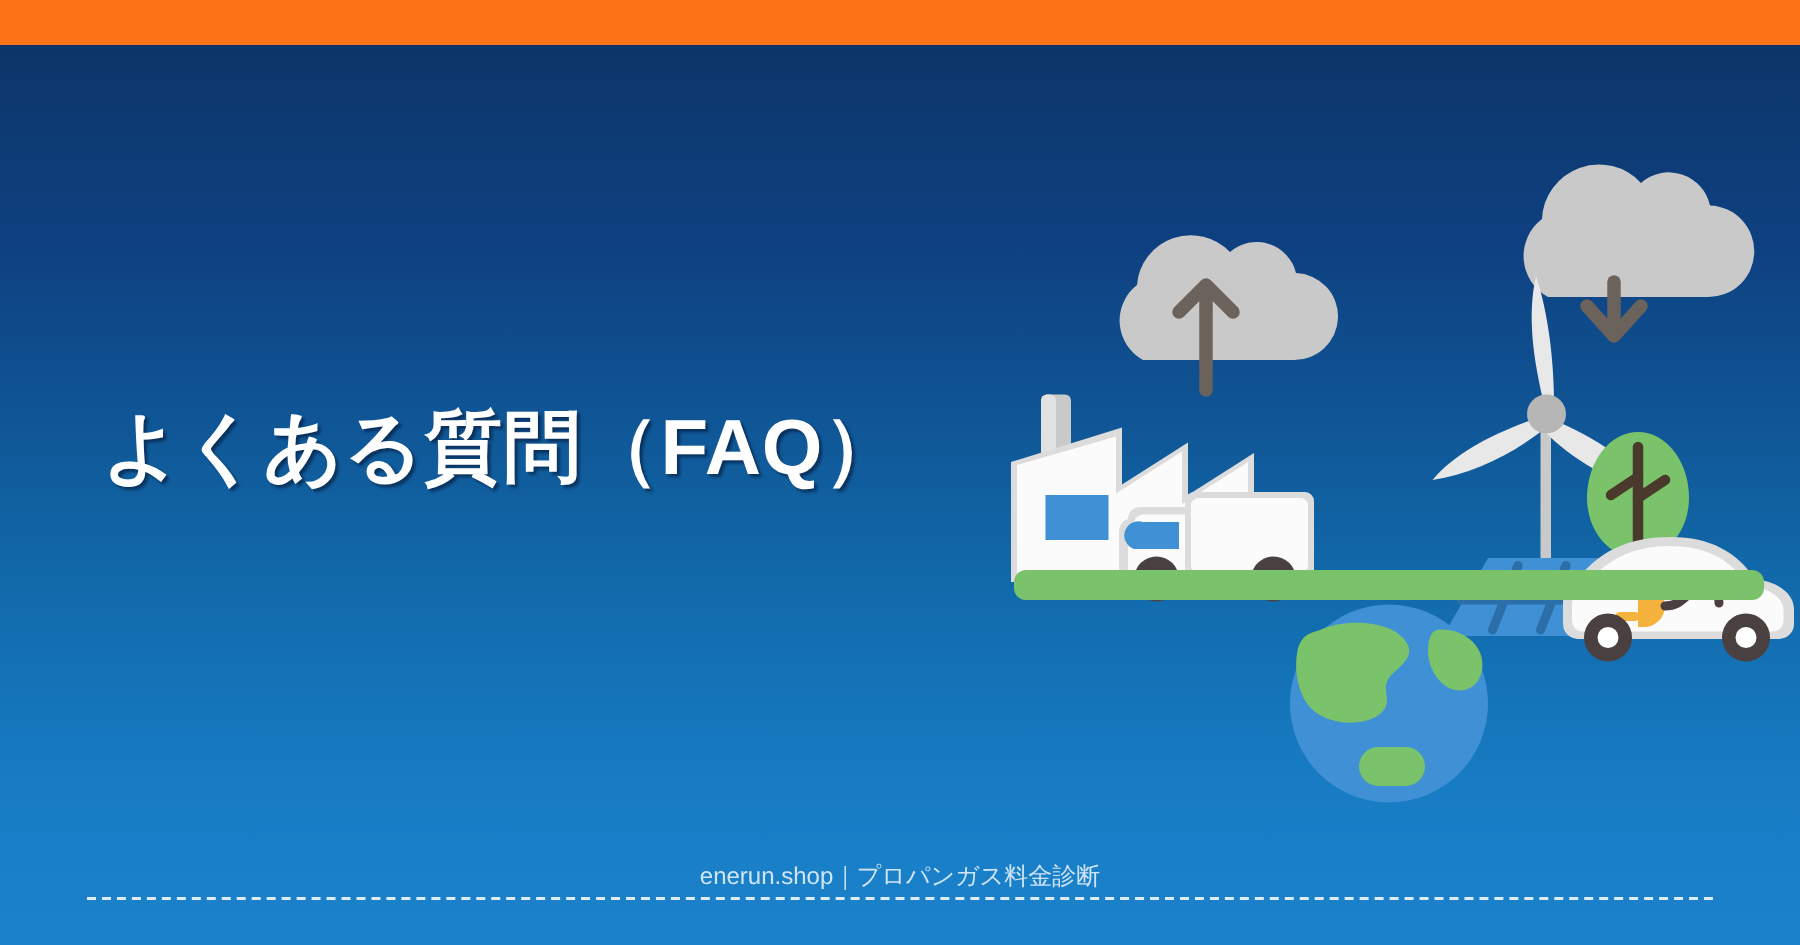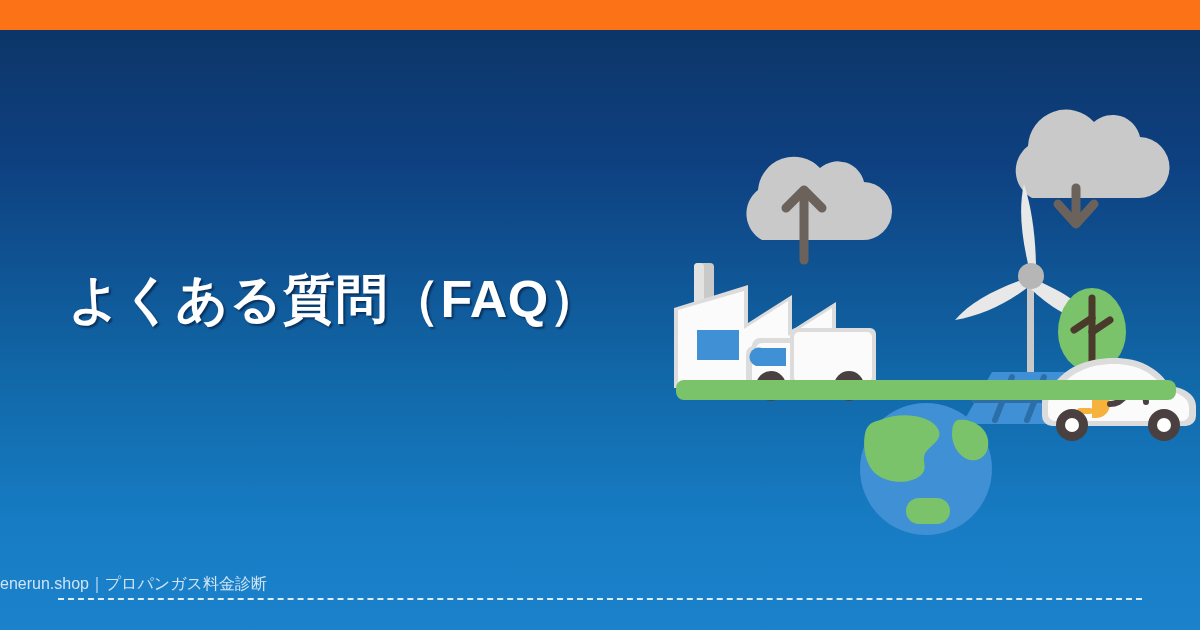--- a/index.html
+++ b/index.html
@@ -42,20 +42,21 @@
     position:absolute;
     left:58px; top:598px;
     width:1084px; height:0;
     border-top:2px dashed #e9f2fa;
     opacity:.95;
   }
   #footer-text {
     position:absolute;
     left:0; top:574px;
     width:1200px;
+    text-align:center;
     font-size:16px;
     color:#cfe4f5;
     white-space:nowrap;
   }
   
   #illus {
     position:absolute;
     left:640px; top:80px;
     width:560px; height:470px;
   }

